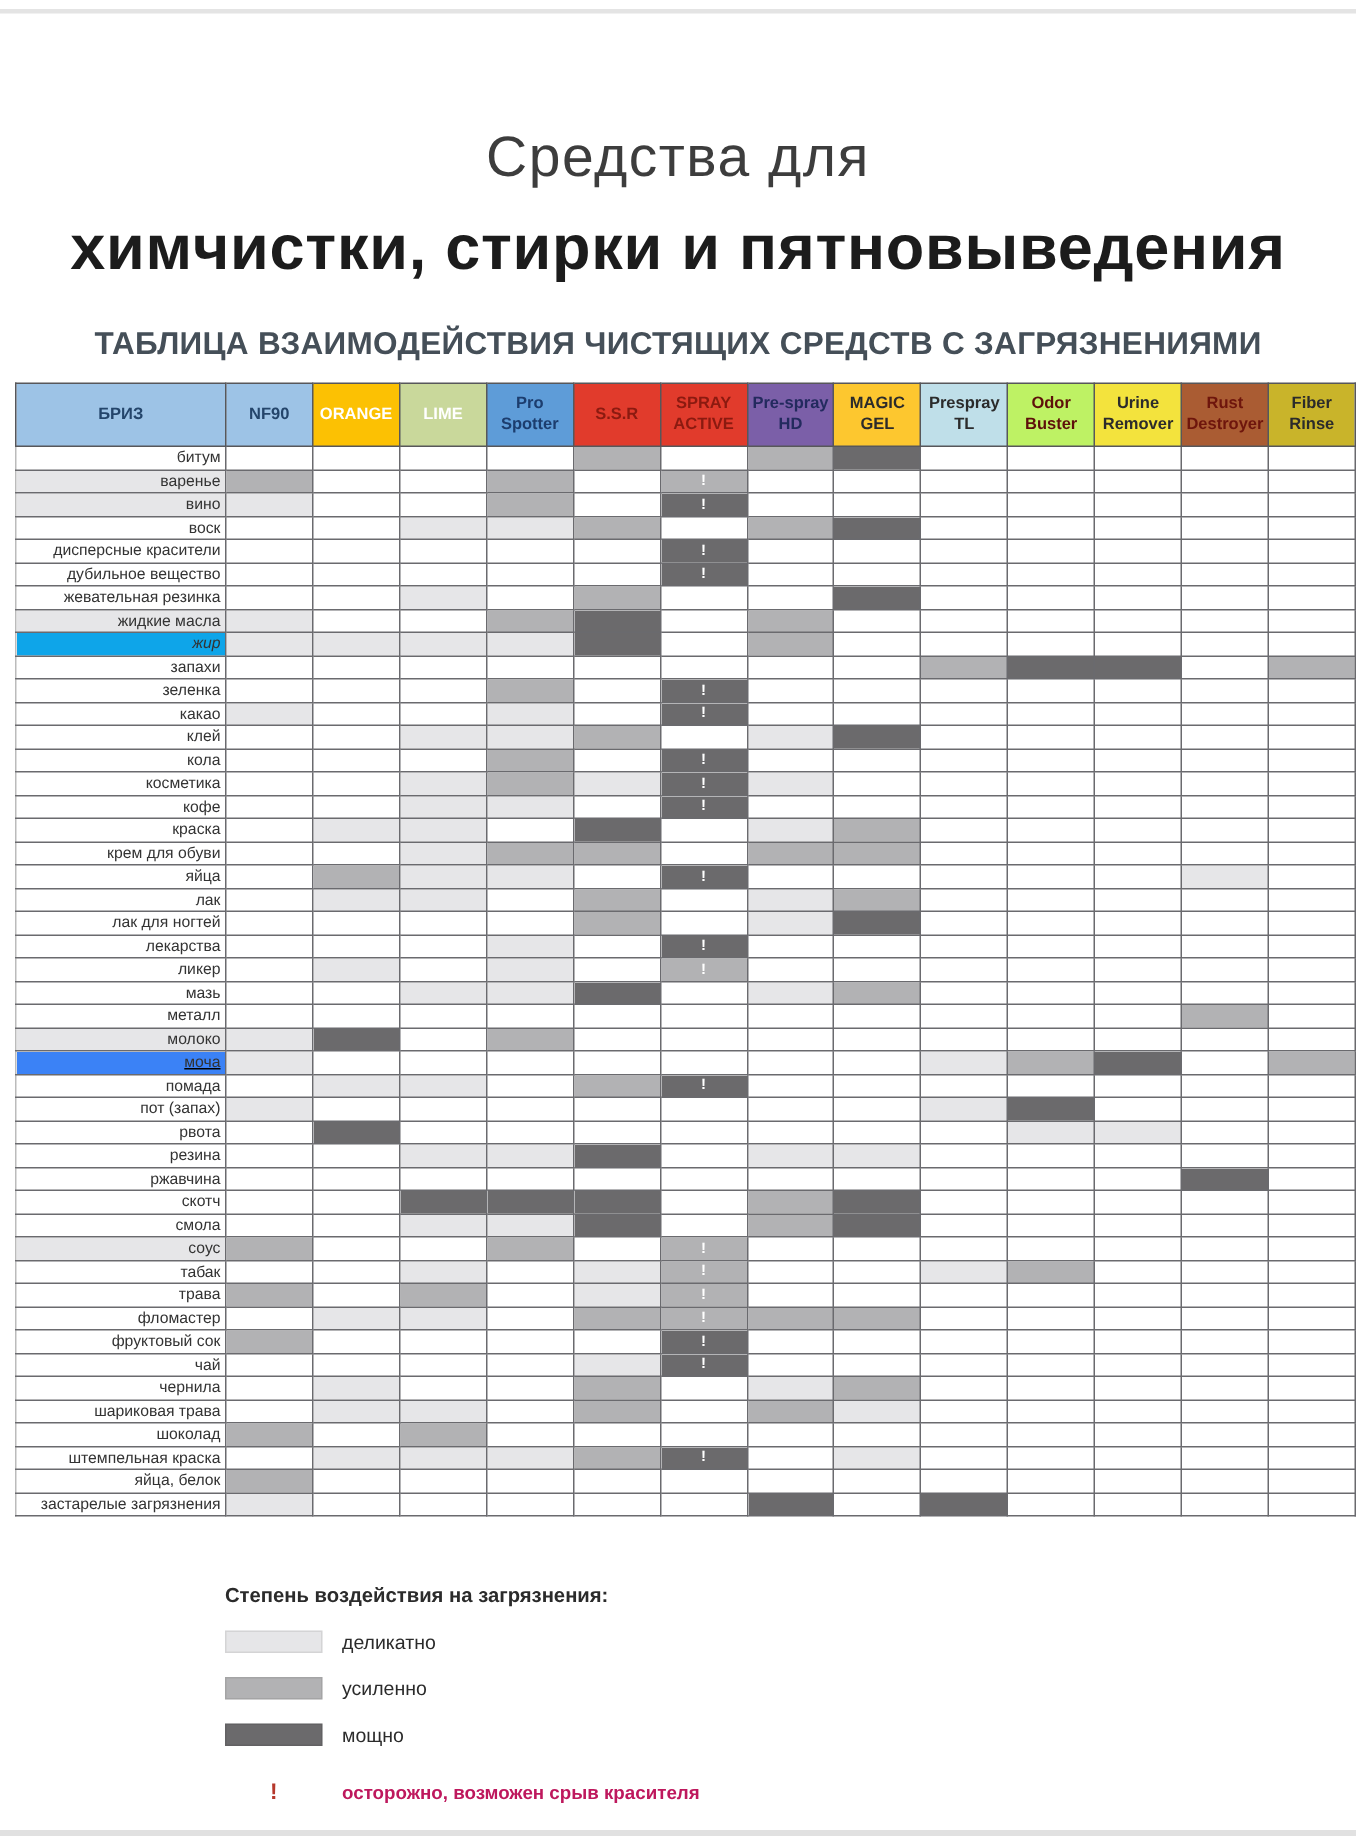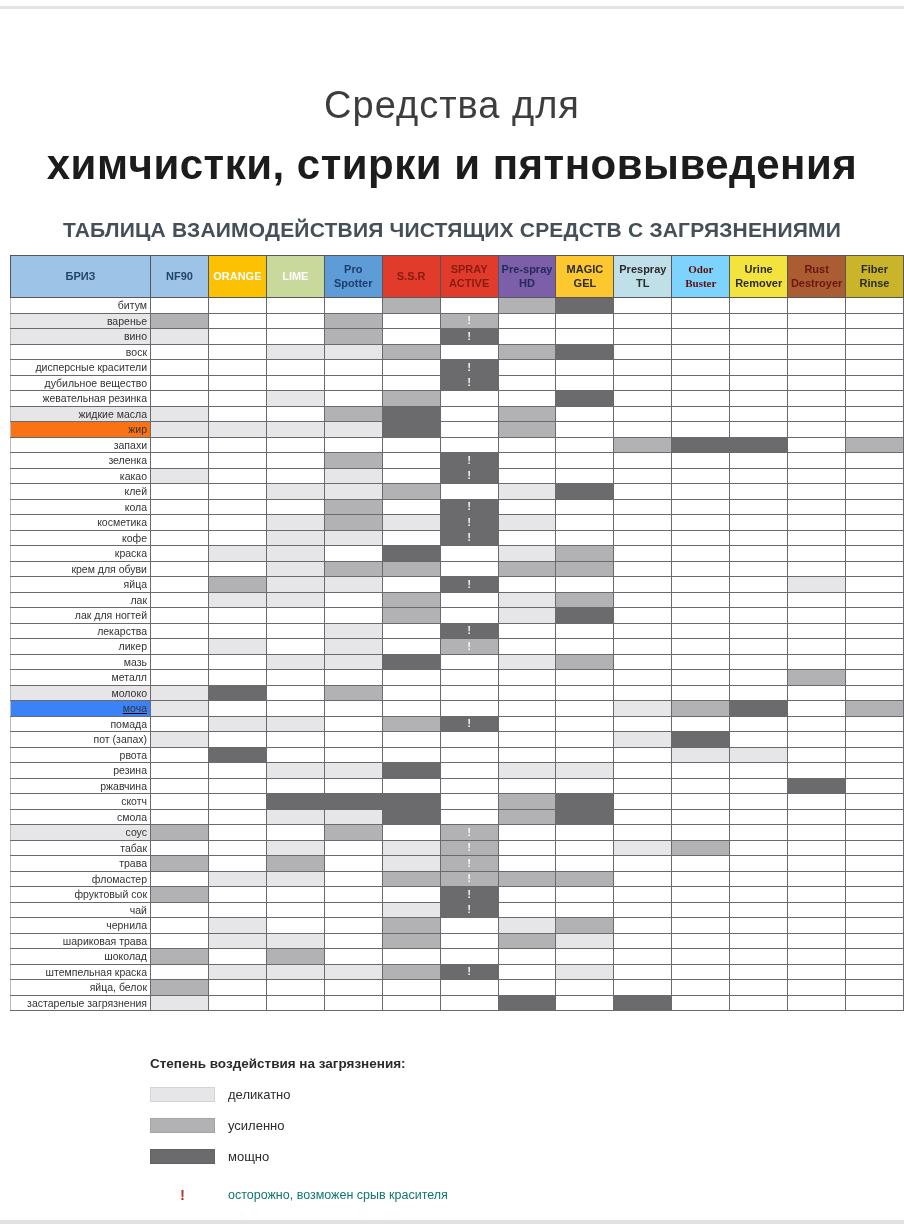--- a/index.html
+++ b/index.html
@@ -27,21 +27,21 @@
                white-space:nowrap; line-height:14px; }
   .warn-mark { color:#ffffff; font-weight:700; font-size:10px; line-height:10px; }
 
   #legend { position:absolute; top:1056px; left:150px; width:560px; }
   #legend-title { font-size:13.5px; font-weight:700; color:#2b2b2b; margin-bottom:16px; }
   .legend-row { display:flex; align-items:center; margin-bottom:16px; height:15px; }
   .legend-swatch { width:65px; height:15px; margin-right:13px; border:1px solid rgba(0,0,0,0.08); }
   .legend-label { font-size:13px; color:#2b2b2b; }
   #legend-warning { display:flex; align-items:center; margin-top:22px; }
   #warning-symbol { width:65px; text-align:center; font-weight:700; font-size:15px; margin-right:13px; }
-  #warning-label { font-size:12.5px; color:#0f766e; }
+  #warning-label { font-size:12.5px; color:#be185d;font-weight:bold; }
 </style>
 </head>
 <body>
 
 <div id="page">
   <div id="scan-top" class="scanline"></div>
 
   <div id="title-block">
     <div id="title-line1">Средства для</div>
     <div id="title-line2">химчистки, стирки и пятновыведения</div>
@@ -72,21 +72,21 @@
             <th style="background: rgb(157, 195, 230); color: rgb(36, 69, 107);">БРИЗ</th>
             <th style="background: rgb(157, 195, 230); color: rgb(36, 69, 107);">NF90</th>
             <th style="background: rgb(252, 193, 3); color: rgb(255, 255, 255);">ORANGE</th>
             <th style="background: rgb(201, 216, 155); color: rgb(255, 255, 255);">LIME</th>
             <th style="background: rgb(94, 156, 216); color: rgb(28, 61, 110);">Pro Spotter</th>
             <th style="background: rgb(225, 59, 44); color: rgb(139, 26, 16);">S.S.R</th>
             <th style="background: rgb(225, 59, 44); color: rgb(139, 26, 16);">SPRAY ACTIVE</th>
             <th style="background: rgb(123, 95, 168); color: rgb(35, 42, 94);">Pre-spray HD</th>
             <th style="background: rgb(253, 199, 47); color: rgb(43, 43, 43);">MAGIC GEL</th>
             <th style="background: rgb(191, 223, 233); color: rgb(43, 43, 43);">Prespray TL</th>
-            <th style="background: #7dd3fc; color: rgb(94, 15, 10); font-family: Liberation Serif, serif;">Odor Buster</th>
+            <th style="background: #bef264; color: rgb(94, 15, 10);">Odor Buster</th>
             <th style="background: rgb(243, 227, 61); color: rgb(43, 43, 43);">Urine Remover</th>
             <th style="background: rgb(170, 92, 51); color: rgb(110, 21, 12);">Rust Destroyer</th>
             <th style="background: rgb(201, 180, 42); color: rgb(43, 43, 43);">Fiber Rinse</th>
           </tr>
         </thead>
         <tbody>
           <tr>
             <td class="label-cell" style="background: rgb(255, 255, 255);">
               <span class="row-label">битум</span>
             </td>
@@ -224,21 +224,21 @@
             <td style="background: rgb(255, 255, 255);"></td>
             <td style="background: rgb(178, 178, 180);"></td>
             <td style="background: rgb(255, 255, 255);"></td>
             <td style="background: rgb(255, 255, 255);"></td>
             <td style="background: rgb(255, 255, 255);"></td>
             <td style="background: rgb(255, 255, 255);"></td>
             <td style="background: rgb(255, 255, 255);"></td>
             <td style="background: rgb(255, 255, 255);"></td>
           </tr>
           <tr>
-            <td class="label-cell" style="background: #f97316;">
+            <td class="label-cell" style="background: #0ea5e9; font-style: italic;">
               <span class="row-label">жир</span>
             </td>
             <td style="background: rgb(230, 230, 232);"></td>
             <td style="background: rgb(230, 230, 232);"></td>
             <td style="background: rgb(230, 230, 232);"></td>
             <td style="background: rgb(230, 230, 232);"></td>
             <td style="background: rgb(107, 106, 108);"></td>
             <td style="background: rgb(255, 255, 255);"></td>
             <td style="background: rgb(178, 178, 180);"></td>
             <td style="background: rgb(255, 255, 255);"></td>

